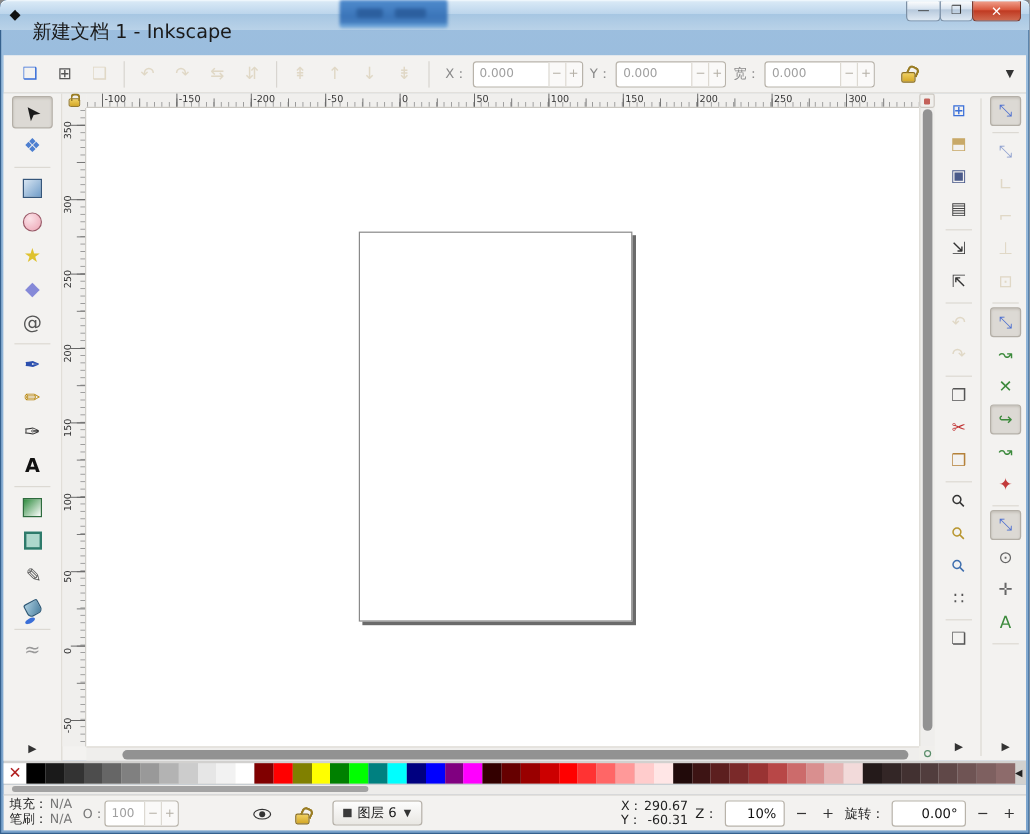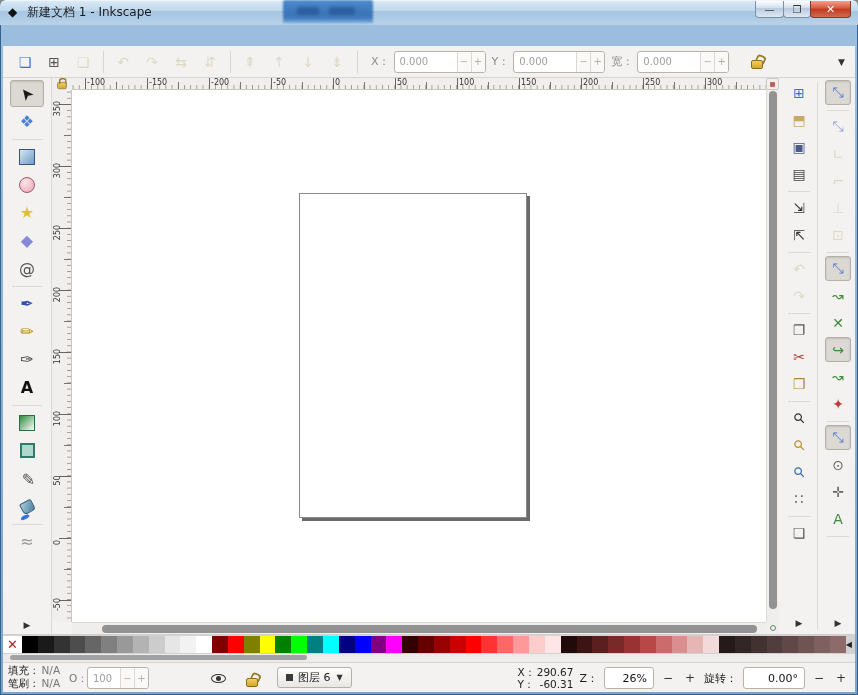--- a/index.html
+++ b/index.html
@@ -5,21 +5,21 @@
   html,body{margin:0;padding:0;background:#888;}
   *{box-sizing:border-box;font-family:"DejaVu Sans","Liberation Sans",sans-serif;}
   #win{position:relative;width:858px;height:695px;margin:0 auto;
        background:linear-gradient(#9dbfdf,#7ba4cd);border-radius:6px 6px 0 0;
        box-shadow:inset 0 0 0 1px #35618e;overflow:hidden;font-size:12px;color:#1a1a1a;}
   
   #titlebar{position:absolute;left:0;top:0;width:858px;height:25px;
     background:linear-gradient(#dcebf7 0%,#bdd6ec 45%,#a6c6e2 46%,#b9d2e8 100%);
     border-radius:6px 6px 0 0;box-shadow:inset 0 1px 0 #eef6fc;}
   #app-icon{position:absolute;left:8px;top:5px;font-size:12px;color:#111;}
-  #title-text{position:absolute;left:27px;top:4px;font-size:12px;color:#1a1a1a;}
+  #title-text{position:absolute;left:27px;top:17px;font-size:16px;color:#1a1a1a;}
   #blur-overlay{position:absolute;left:283px;top:0;width:90px;height:23px;border-radius:2px;
     background:linear-gradient(#4f8bcd,#3a74b8 60%,#4e86c4);filter:blur(1.2px);
     box-shadow:inset 0 -3px 0 #6aa2d8;}
   #blur-overlay i{position:absolute;top:7px;height:8px;background:#2c5f9e;border-radius:2px;filter:blur(1px);}
   .winbtns{position:absolute;top:1px;right:7px;display:flex;}
   .wbtn{height:17px;border:1px solid #7d90a5;border-top:none;border-radius:0 0 4px 4px;
     background:linear-gradient(#fdfdfd,#d6e2ef 40%,#b7c9dc 45%,#dfe9f3);
     display:flex;align-items:center;justify-content:center;font-size:10px;color:#333;margin-left:-1px;}
   #btn-min{width:29px;}#btn-max{width:28px;}
   #btn-close{width:41px;background:linear-gradient(#f0a08c,#d9573d 45%,#c03a22 50%,#d06a50);
@@ -530,21 +530,21 @@
         <div class="row">
             <span class="lab">X：</span>
             <span class="v">290.67</span>
           </div>
         <div class="row">
             <span class="lab">Y：</span>
             <span class="v">-60.31</span>
           </div>
       </div>
       <span class="slabel">Z：</span>
-      <div class="st-entry">26%</div>
+      <div class="st-entry">10%</div>
       <span class="flatbtn">−</span>
       <span class="flatbtn">+</span>
       <span class="slabel">旋转：</span>
       <div class="st-entry" id="rot-entry">0.00°</div>
       <span class="flatbtn">−</span>
       <span class="flatbtn">+</span>
     </div>
   </div>
 
 </div>

